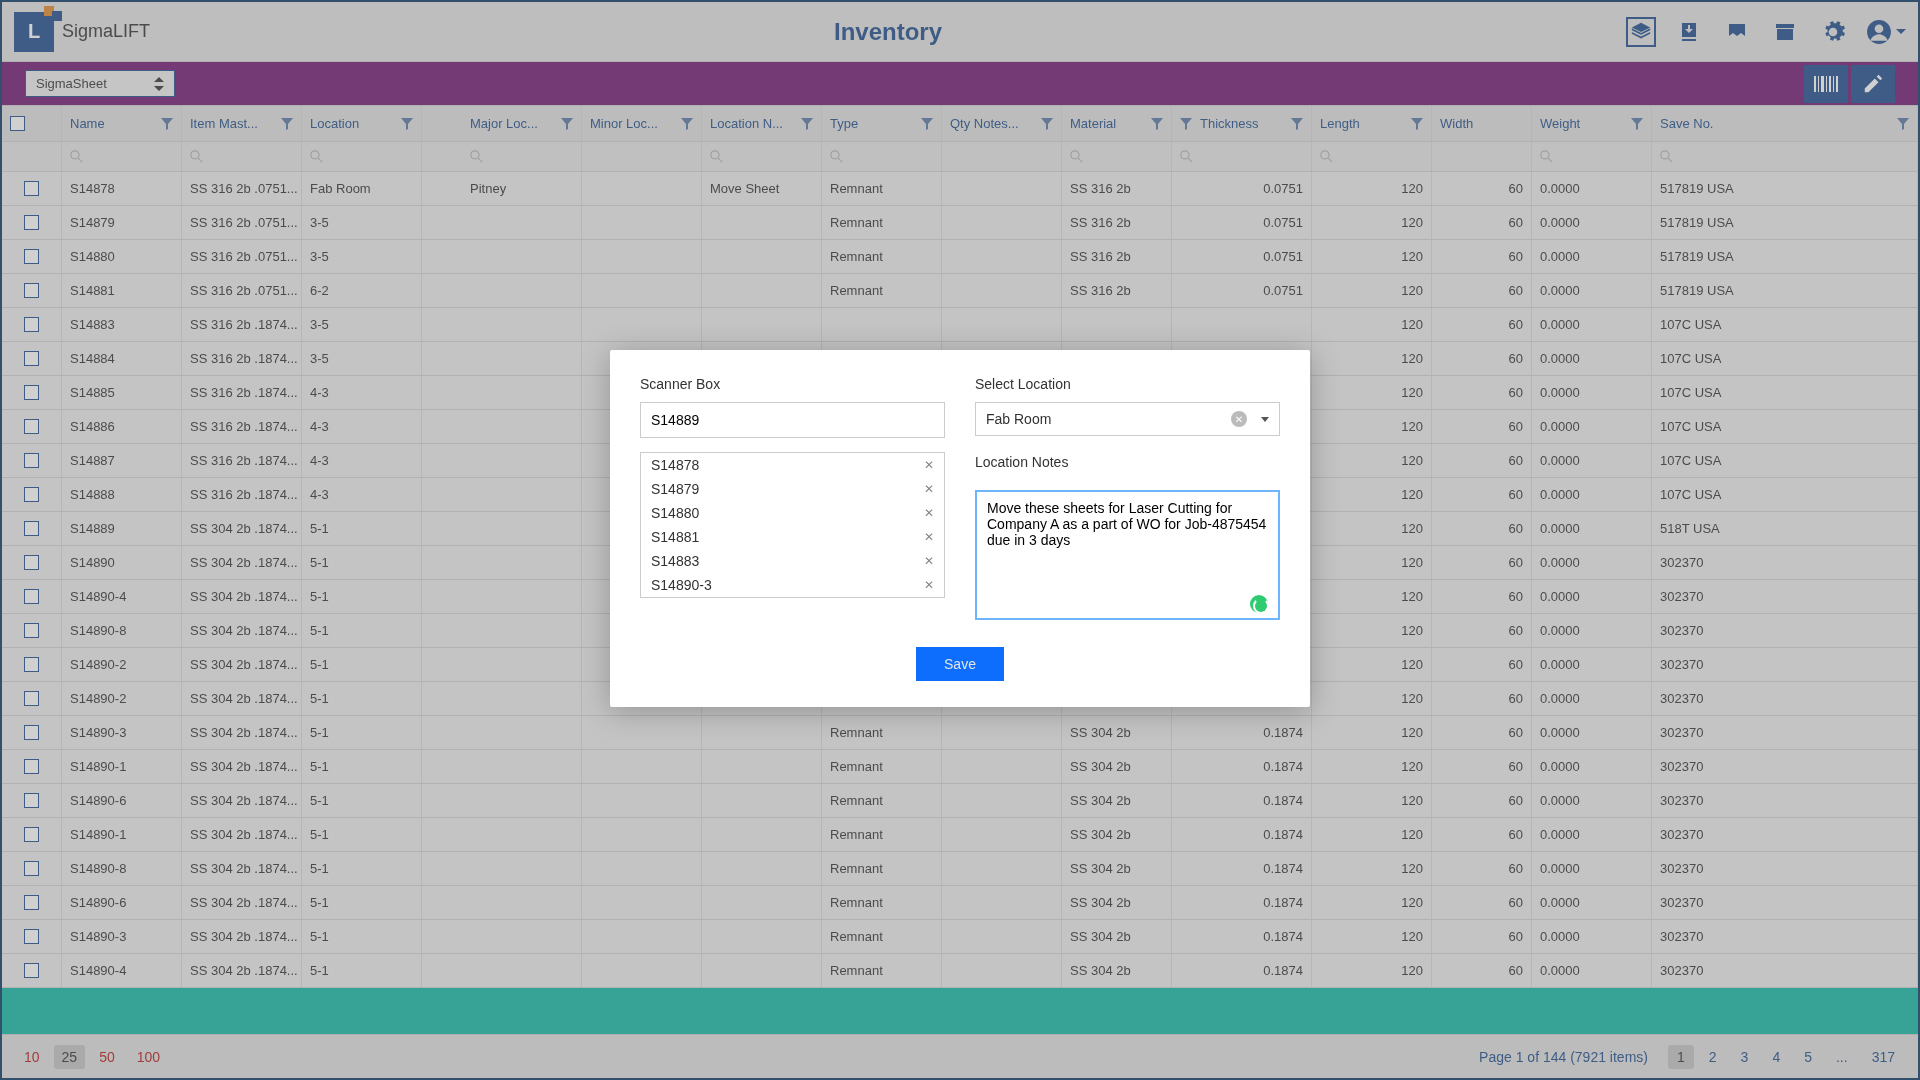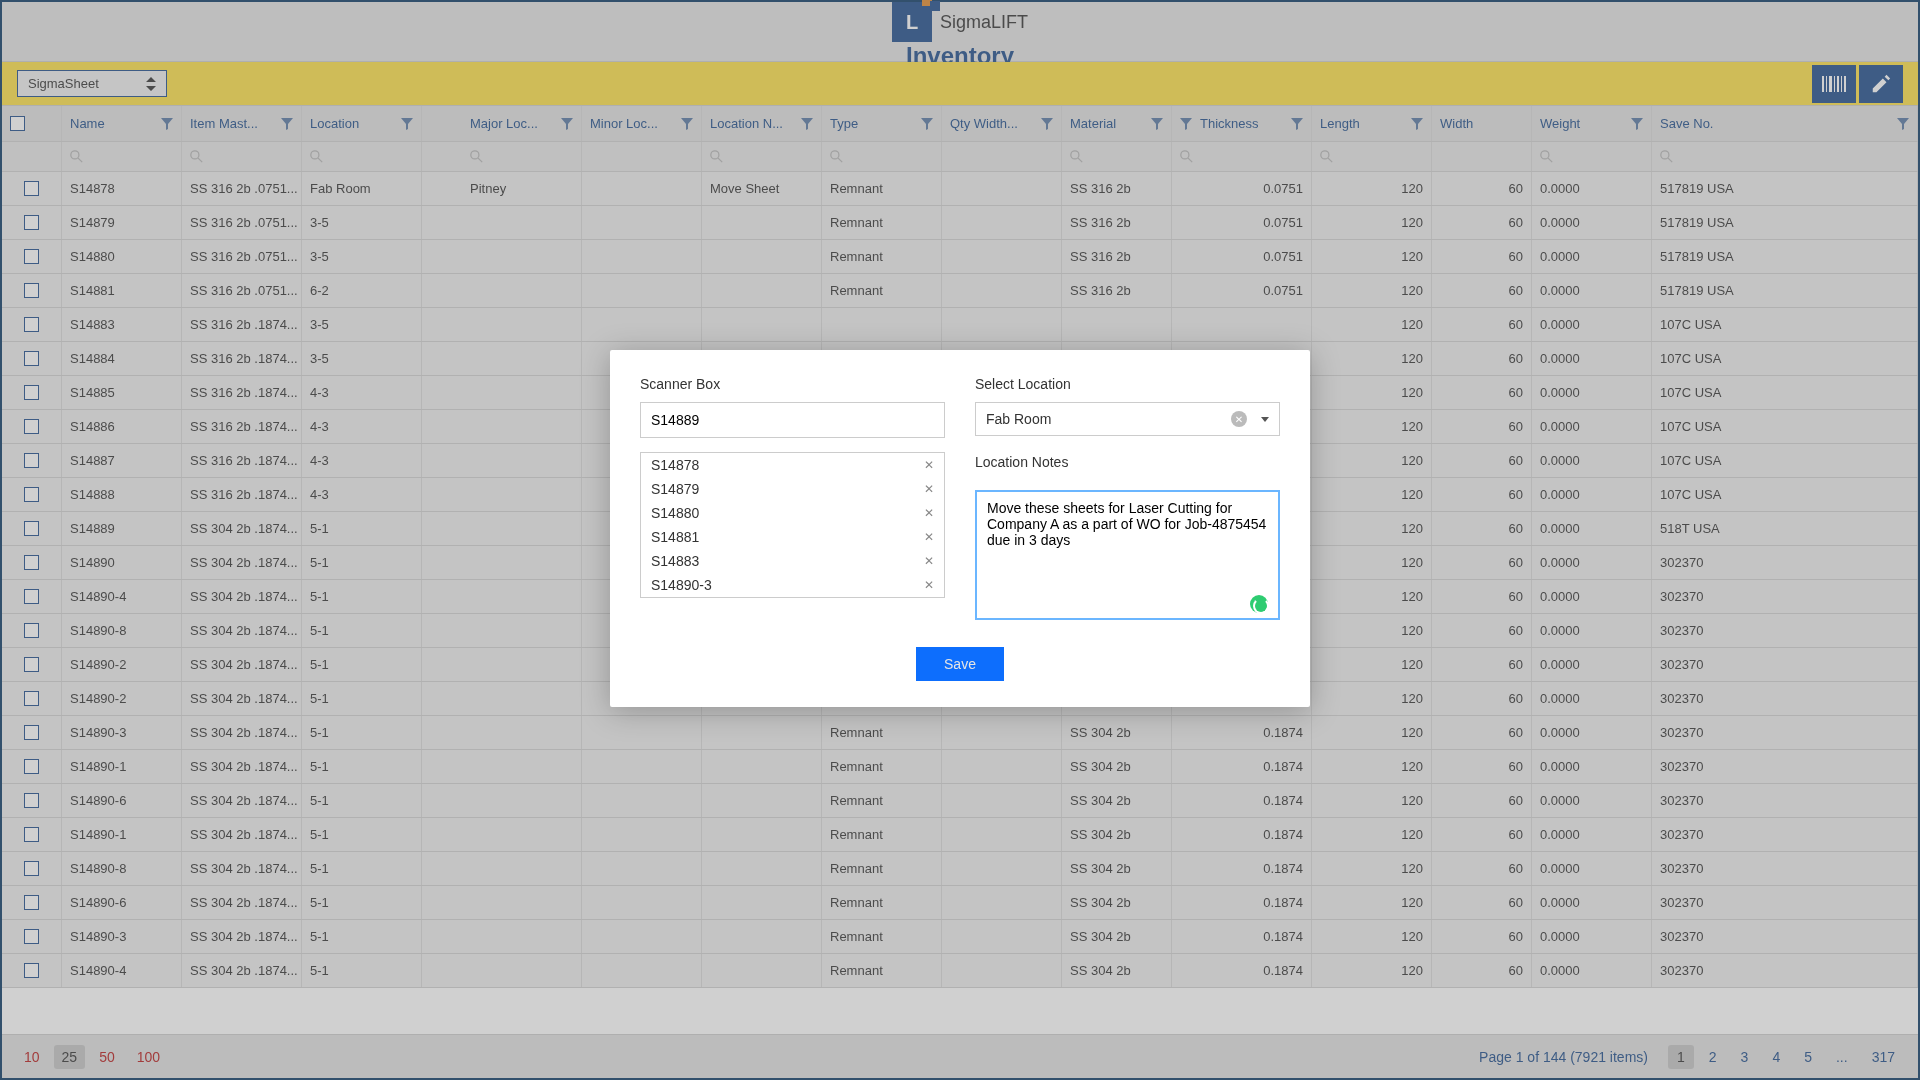--- a/index.html
+++ b/index.html
@@ -1,40 +1,40 @@
 <!DOCTYPE html>
 <html><head>
 <meta charset="utf-8">
 <style>
 * { box-sizing: border-box; margin: 0; padding: 0; }
 body { font-family: "Segoe UI", Arial, sans-serif; font-size: 13px; color: #333; background: #e8e8e8; width: 1920px; height: 1080px; overflow: hidden; position: relative; }
 .app { width: 1920px; height: 1080px; display: flex; flex-direction: column; border: 2px solid #0d3b66; }
-.header { height: 60px; background: #e3e3e3; display: flex; align-items: center; padding: 0 12px; border-bottom: 1px solid #ccc; flex-direction: column; }
+.header { height: 60px; background: #e3e3e3; display: flex; align-items: center; padding: 0 12px; border-bottom: 1px solid #ccc; }
 .logo-wrap { display: flex; align-items: center; gap: 8px; }
 .logo-img { width: 40px; height: 40px; background: #1f4e8c; position: relative; display:flex; align-items:center; justify-content:center; }
 .logo-img::after { content: "L"; color: #fff; font-weight: bold; font-size: 20px; }
 .logo-boxes { position: absolute; top: -6px; right: -10px; width: 20px; height: 20px; }
 .logo-boxes::before, .logo-boxes::after { content:""; position:absolute; background:#e28b2d; width:10px; height:10px; }
 .logo-boxes::before { top:0; left:0; }
 .logo-boxes::after { top:5px; left:8px; background:#1f4e8c; }
 .brand { font-size: 18px; color: #333; font-weight: 500; }
 .page-title { flex: 1; text-align: center; font-size: 24px; font-weight: 600; color: #1f4e8c; }
 .header-icons { display: flex; gap: 18px; align-items: center; }
 .hicon { width: 30px; height: 30px; display: flex; align-items: center; justify-content: center; cursor: pointer; }
 .hicon svg { fill: #1f4e8c; }
 .hicon.boxed { border: 2px solid #1f4e8c; padding: 2px; }
 .user-drop svg.caret { width:10px; height:10px; }
 
-.toolbar { height: 44px; background: #fde047; display: flex; align-items: center; padding: 0 15px; border-bottom: 1px solid #ccc; }
+.toolbar { height: 44px; background: #701a75; display: flex; align-items: center; padding: 0 23px; border-bottom: 1px solid #ccc; }
 .select-wrap { border: 1px solid #1f4e8c; background: #efefef; padding: 5px 10px; width: 150px; display: flex; justify-content: space-between; align-items: center; font-size: 13px; cursor: pointer; }
 .toolbar-right { margin-left: auto; display: flex; gap: 3px; }
 .tb-btn { width: 44px; height: 38px; background: #1f4e8c; display: flex; align-items: center; justify-content: center; cursor: pointer; }
 .tb-btn svg { fill: #fff; }
 
-.grid { flex: 1; overflow: hidden; display: flex; flex-direction: column; background: #ffffff; }
+.grid { flex: 1; overflow: hidden; display: flex; flex-direction: column; background: #14b8a6; }
 .grid-head, .grid-search, .grid-row { display: flex; border-bottom: 1px solid #d0d0d0; align-items: center; }
 .grid-head { background: #e0e0e0; height: 36px; }
 .grid-search { background: #e6e6e6; height: 30px; }
 .grid-row { height: 34px; background: #ededed; }
 .cell { padding: 0 8px; overflow: hidden; white-space: nowrap; text-overflow: ellipsis; font-size: 13px; display:flex; align-items:center; border-right: 1px solid #d8d8d8; height:100%; }
 .c-check { width: 60px; justify-content: center; }
 .c-name { width: 120px; }
 .c-item { width: 120px; }
 .c-loc { width: 120px; }
 .c-major { width: 120px; margin-left: 40px; }
@@ -204,21 +204,21 @@
               <path d="M0 0h12L7 6v5l-2 1V6z"></path>
             </svg></span>
         </div>
       <div class="cell c-type">
           <span>Type</span>
           <span class="filter-icon"><svg viewBox="0 0 12 12">
               <path d="M0 0h12L7 6v5l-2 1V6z"></path>
             </svg></span>
         </div>
       <div class="cell c-qty">
-          <span>Qty Width...</span>
+          <span>Qty Notes...</span>
           <span class="filter-icon"><svg viewBox="0 0 12 12">
               <path d="M0 0h12L7 6v5l-2 1V6z"></path>
             </svg></span>
         </div>
       <div class="cell c-mat">
           <span>Material</span>
           <span class="filter-icon"><svg viewBox="0 0 12 12">
               <path d="M0 0h12L7 6v5l-2 1V6z"></path>
             </svg></span>
         </div>

